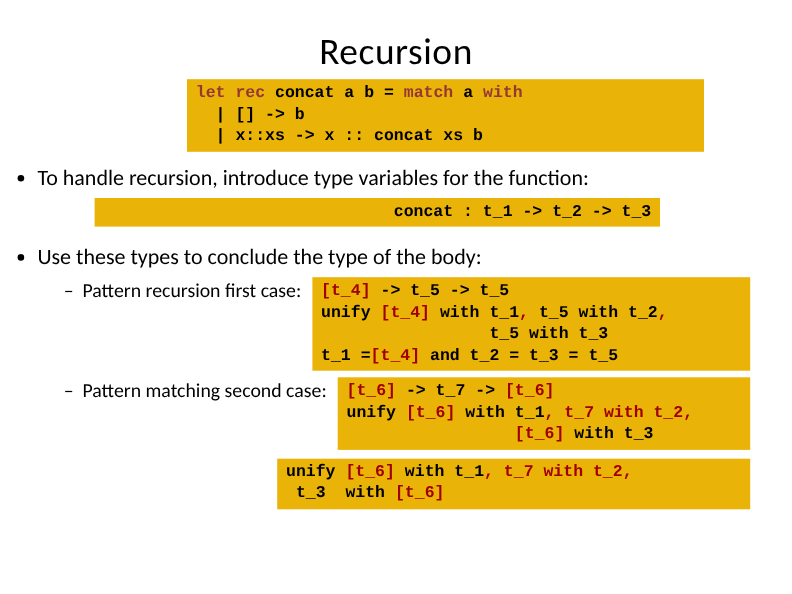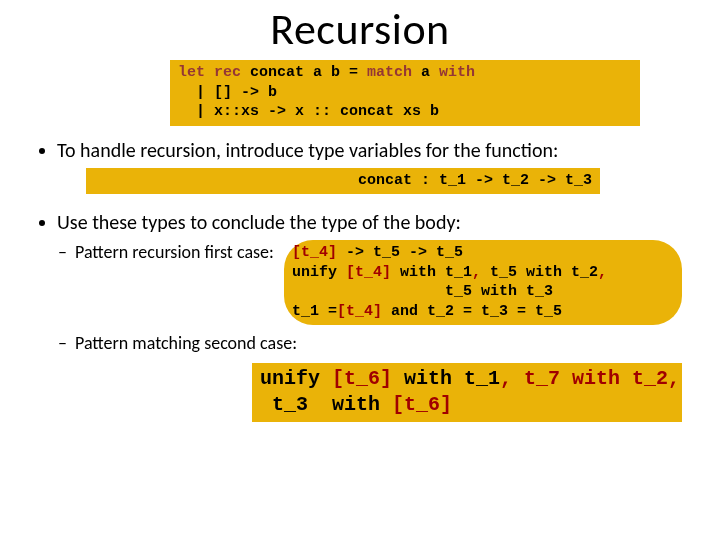--- a/index.html
+++ b/index.html
@@ -7,43 +7,43 @@
     width: 720px;
     height: 540px;
     background: #ffffff;
     font-family: Calibri, "Segoe UI", Arial, sans-serif;
     color: #000;
     overflow: hidden;
     position: relative;
   }
   .title {
     text-align: center;
-    font-size: 44px;
+    font-size: 34px;
     font-weight: 400;
-    padding-top: 2px;
+    padding-top: 27px;
     padding-bottom: 2px;
     letter-spacing: 0.5px;
   }
   .codebox {
     background: #eab308;
     font-family: "Courier New", Courier, monospace;
     font-weight: bold;
     font-size: 15px;
     line-height: 1.3;
     padding: 3px 8px 4px 8px;
     white-space: pre;
   }
   .codebox .kw { color: #953735; }
   .codebox .plain { color: #000; }
   .codebox .red { color: #a00000; }
   .codebox .blk { color: #000; }
   .cb1 { margin: 2px 80px 6px 170px; }
   .bullet {
     font-size: 20px;
-    padding: 6px 28px 2px 39px;
+    padding: 6px 28px 2px 16px;
   }
   .bullet .dot {
     display: inline-block;
     width: 6px; height: 6px;
     background: #000;
     border-radius: 50%;
     vertical-align: middle;
     margin-right: 12px;
     margin-top: -2px;
   }
@@ -62,25 +62,24 @@
   .subrow .subtext {
     font-size: 18px;
     line-height: 1.2;
     padding-right: 10px;
     padding-top: 2px;
     min-width: 158px;
   }
   .subrow .codebox {
     flex: 1;
     margin-right: 10px;
-    border-radius: 29px;
   }
   .cb-last {
     margin: 8px 38px 0 252px;
-    font-size: 20px;
+    font-size: 15px;
   }
 </style>
 </head>
 <body>
 
 <div class="title">Recursion</div>
 
 <div class="codebox cb1"><span class="kw">let rec </span><span class="plain">concat a b = </span><span class="kw">match </span><span class="plain">a </span><span class="kw">with</span>
 <span class="plain">  | [] -&gt; b</span>
 <span class="plain">  | x::xs -&gt; x :: concat xs b</span></div>
@@ -96,16 +95,19 @@
   <div class="subtext">Pattern recursion first case:</div>
   <div class="codebox"><span class="red">[t_4]</span><span class="blk"> -&gt; t_5 -&gt; t_5</span>
 <span class="blk">unify </span><span class="red">[t_4]</span><span class="blk"> with t_1</span><span class="red">,</span><span class="blk"> t_5 with t_2</span><span class="red">,</span>
 <span class="blk">                 t_5 with t_3</span>
 <span class="blk">t_1 =</span><span class="red">[t_4]</span><span class="blk"> and t_2 = t_3 = t_5</span></div>
 </div>
 
 <div class="subrow">
   <div class="dash">–</div>
   <div class="subtext">Pattern matching second case:</div>
+  <div class="codebox"><span class="red">[t_6]</span><span class="blk"> -&gt; t_7 -&gt; </span><span class="red">[t_6]</span>
+<span class="blk">unify </span><span class="red">[t_6]</span><span class="blk"> with t_1</span><span class="red">, t_7 with t_2</span><span class="red">,</span>
+<span class="blk">                 </span><span class="red">[t_6]</span><span class="blk"> with t_3</span></div>
 </div>
 
 <div class="codebox cb-last"><span class="blk">unify </span><span class="red">[t_6]</span><span class="blk"> with t_1</span><span class="red">, t_7 with t_2</span><span class="red">,</span>
 <span class="blk"> t_3  with </span><span class="red">[t_6]</span></div>
 
 </body></html>

